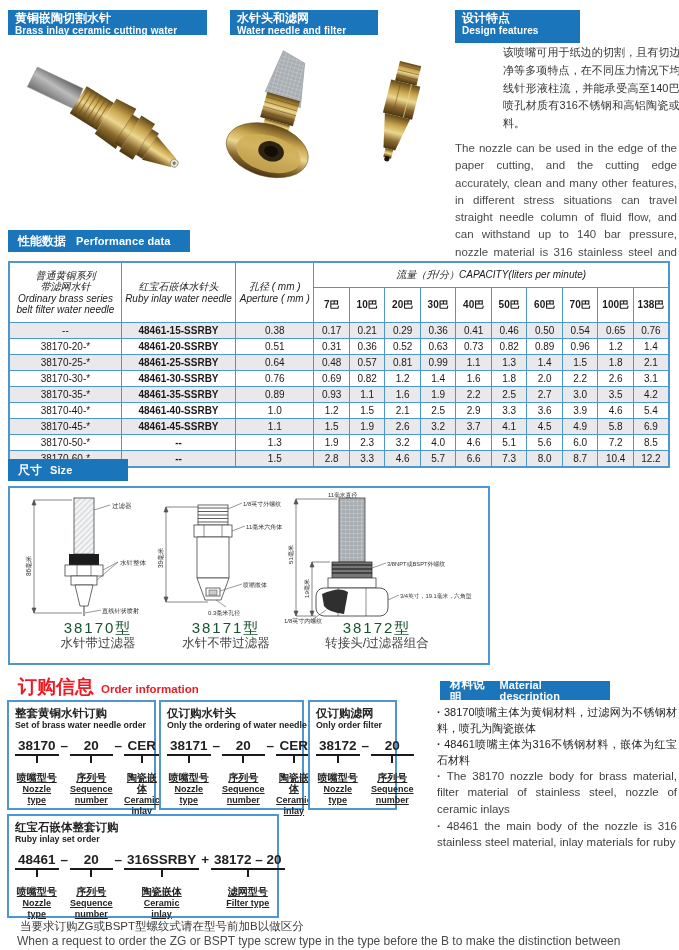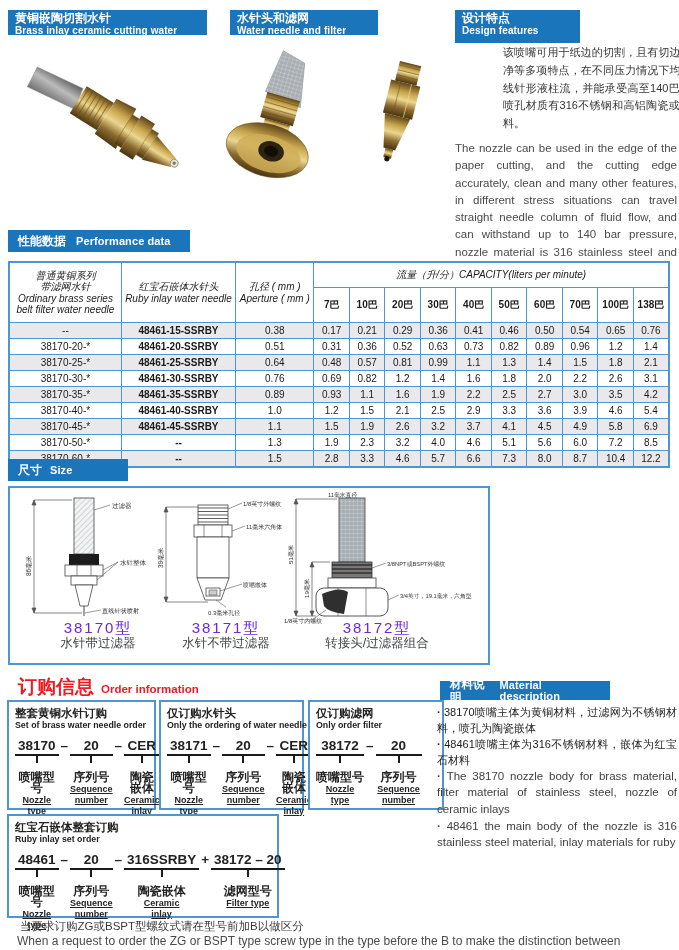--- a/index.html
+++ b/index.html
@@ -26,38 +26,38 @@
   table.perf th{font-weight:normal;line-height:11.5px;background:#fff;}
   table.perf thead tr.grp th{height:22px;font-style:italic;}
   table.perf thead tr.press th{height:32px;}
   table.perf tbody td{height:13px;}
   table.perf tbody tr:nth-child(odd){background:#e9e9eb;}
   table.perf td.bold{font-weight:bold;}
   
   .size-box{position:absolute;left:8px;top:486px;width:482px;height:179px;
     border:2px solid #4e96d2;box-sizing:border-box;background:#fff;}
   .size-caption{position:absolute;text-align:center;}
-  .size-caption .model{font-size:15px;letter-spacing:2px;color:#6d28d9;line-height:16px;}
+  .size-caption .model{font-size:15px;letter-spacing:2px;color:#14532d;line-height:16px;}
   .size-caption .name{font-size:12.5px;color:#3f4245;line-height:15px;}
   svg text{font-family:"Liberation Sans","DejaVu Sans",sans-serif;}
   .diag text{fill:#333;}
   
   .order-title{position:absolute;left:18px;top:674px;display:flex;align-items:baseline;gap:7px;color:#ed1c24;}
   .order-title .zh{font-size:19px;font-weight:bold;}
   .order-title .en{font-size:11.5px;font-weight:bold;}
   .order-box{position:absolute;border:2px solid #4e96d2;box-sizing:border-box;
     background:#fff;padding:5px 6px;}
   .ob-tzh{font-weight:bold;font-size:11.5px;line-height:13px;}
   .ob-ten{font-weight:bold;font-size:8.8px;line-height:11px;white-space:nowrap;}
   .code-row{display:flex;align-items:flex-start;margin-top:7px;}
   .seg{text-align:center;}
   .seg .val{font-size:13.5px;font-weight:bold;border-bottom:2px solid #1a1a1a;
     padding:0 3px 1px 3px;white-space:nowrap;}
   .seg .tick{width:2px;height:7px;background:#1a1a1a;margin:0 auto;}
-  .seg .lz{font-size:12px;font-weight:bold;margin-top:9px;line-height:11px;}
+  .seg .lz{font-size:10px;font-weight:bold;margin-top:9px;line-height:11px;text-decoration:underline;}
   .seg .le{font-size:9px;font-weight:bold;line-height:10.5px;max-width:46px;margin:1px auto 0 auto;text-decoration:underline;}
   .dash{font-size:13.5px;font-weight:bold;padding:0 2px;line-height:16px;}
   
   .mat-text{position:absolute;left:437px;width:240px;text-align:justify;font-size:11px;line-height:1.42;}
   .mat-text .bullet{margin-bottom:1px;}
   .mat-text .bullet::before{content:"· ";font-weight:bold;}
   .mat-text.en{color:#3f3f3f;font-size:11.5px;}
   
   .note{position:absolute;color:#3a3a3a;}
   .note.zh{left:20px;top:919px;font-size:11.5px;}
@@ -511,21 +511,21 @@
     <div class="dash">–</div>
     <div class="seg">
         <div class="val">CER</div>
         <div class="tick"></div>
       <div class="lz">陶瓷嵌体</div>
         <div class="le">Ceramic inlay</div>
       </div>
   </div>
 </div>
 
-<div class="order-box" style="left:308px;top:700px;width:136px;height:110px;">
+<div class="order-box" style="left:308px;top:700px;width:89px;height:110px;">
   <div class="ob-tzh">仅订购滤网</div>
   <div class="ob-ten">Only order filter</div>
   <div class="code-row">
     <div class="seg">
         <div class="val">38172</div>
         <div class="tick"></div>
       <div class="lz">喷嘴型号</div>
         <div class="le">Nozzle type</div>
       </div>
     <div class="dash">–</div>

